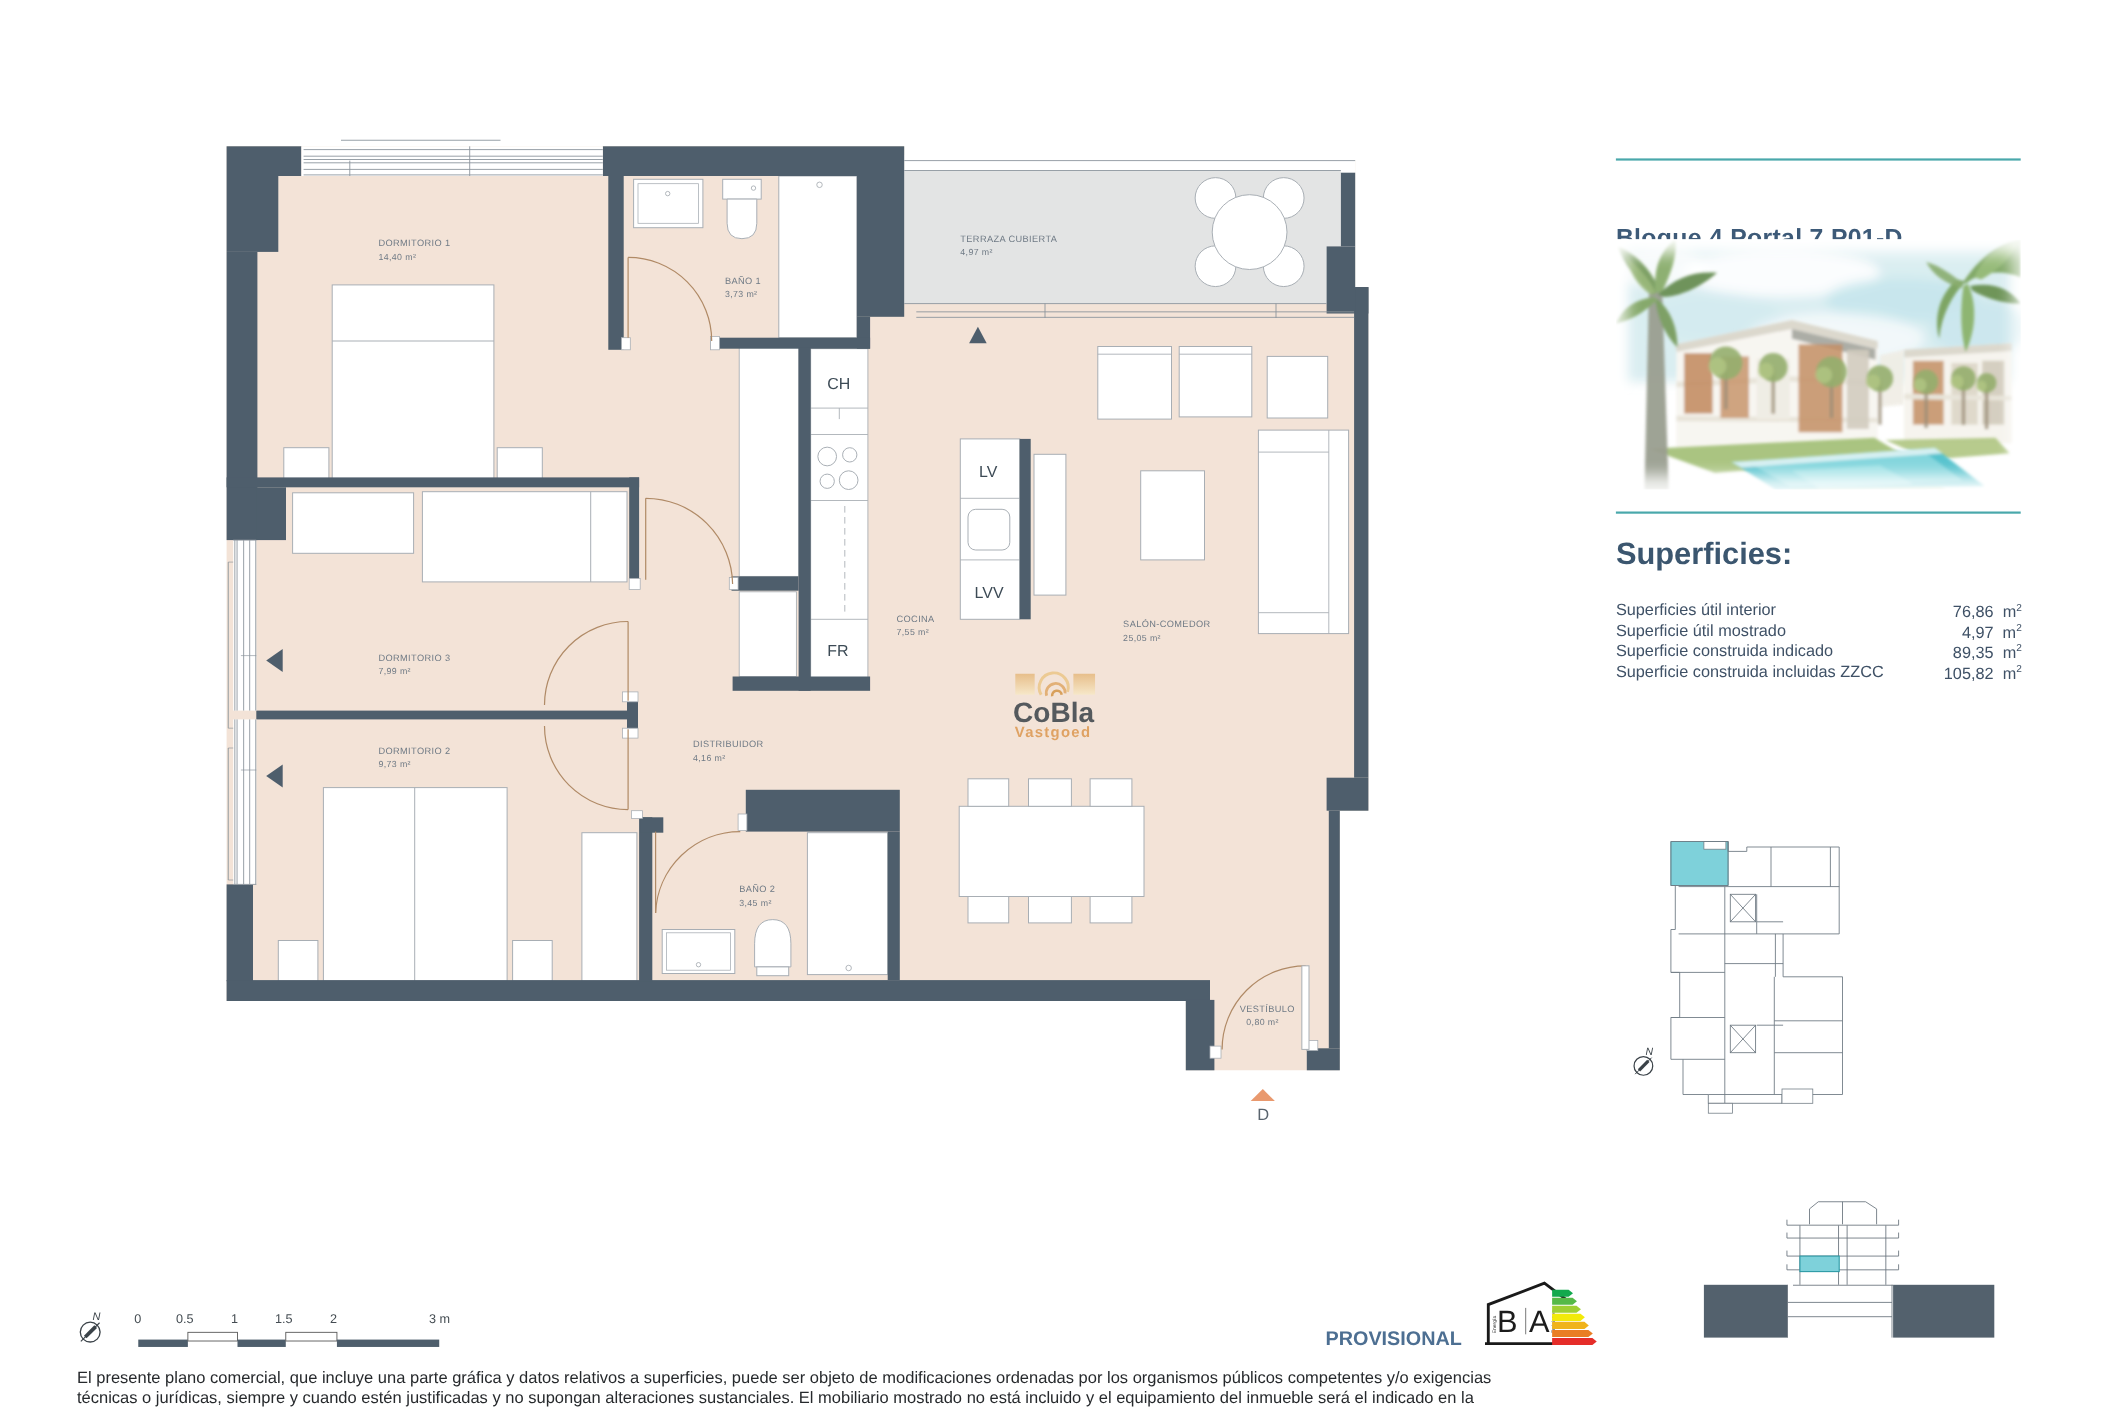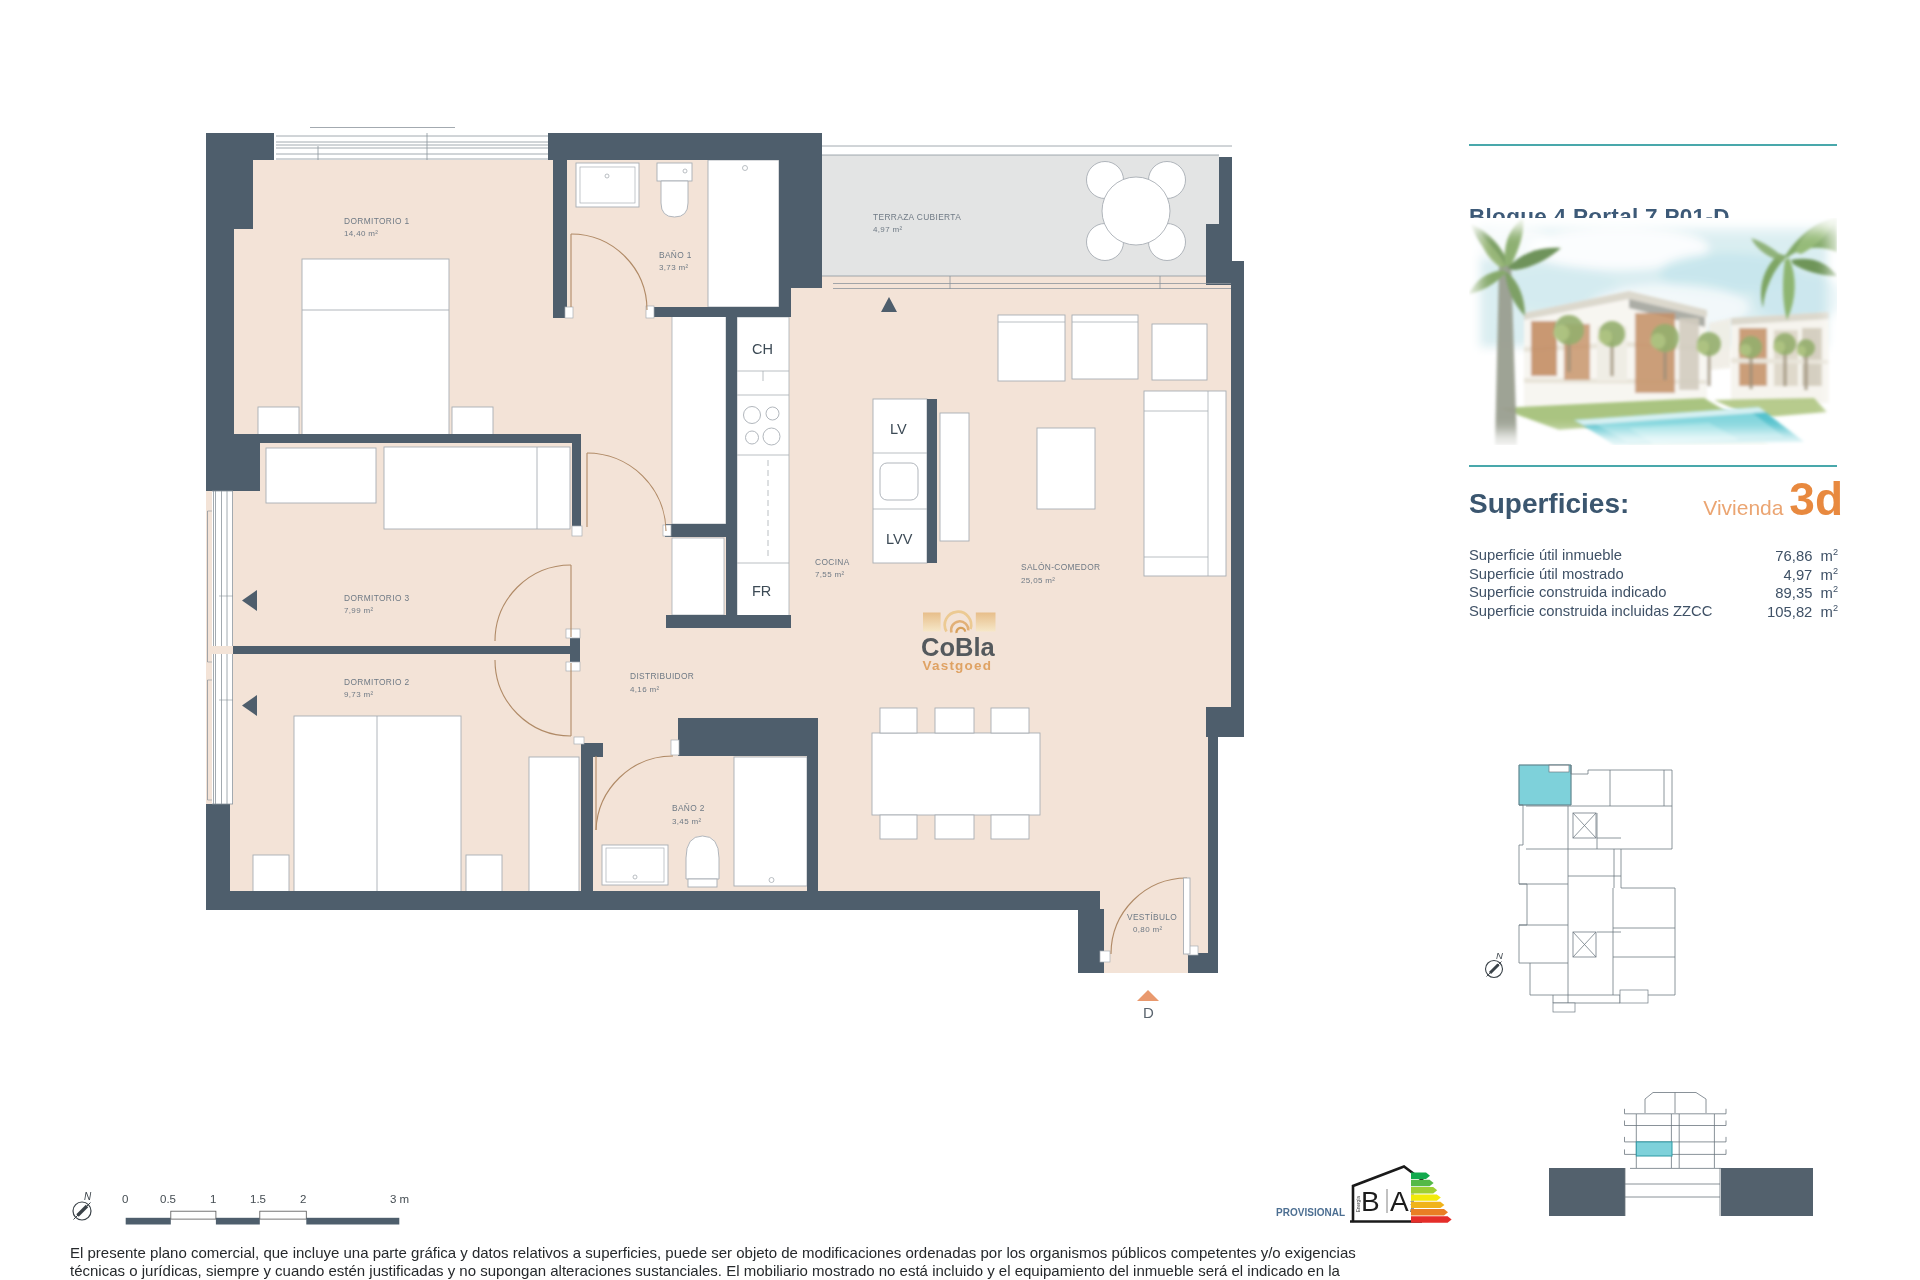--- a/index.html
+++ b/index.html
@@ -4,21 +4,21 @@
 <style>
   html,body{margin:0;padding:0;background:#fff;}
   #page{position:relative;width:1920px;height:1280px;background:#ffffff;overflow:hidden;
         font-family:"Liberation Sans", sans-serif;}
   .abs{position:absolute;}
   #hdr{left:1469px;top:156px;font-size:22.5px;font-weight:bold;color:#3d5a78;letter-spacing:0.3px;margin-top:48px;}
   #supt{left:1469px;top:488px;font-size:28px;font-weight:bold;color:#3b566f;}
   #viv{left:1560px;top:472px;width:283px;text-align:right;font-size:21px;color:#eba572;}
   #viv b{font-size:46px;font-weight:bold;color:#e8893f;}
   .srow{left:1469px;width:369px;font-size:14.8px;color:#3f5166;display:flex;justify-content:space-between;}
-  #prov{left:1205px;top:1207px;width:140px;text-align:right;font-size:10px;font-weight:bold;color:#4d6f92;letter-spacing:0px;}
+  #prov{left:1205px;top:1207px;width:140px;text-align:left;font-size:18px;font-weight:bold;color:#4d6f92;letter-spacing:0px;}
   #disc{left:70px;top:1244px;width:1750px;font-size:15px;color:#26292c;line-height:17.6px;}
   .v sup{font-size:62%;}
 </style>
 </head>
 <body>
 <div id="page">
 
 <svg class="abs" style="left:0;top:0" width="1920" height="1280" viewBox="0 0 1920 1280">
 
 <path d="M206,133 L822,133 L822,146 L1232,146 L1232,261 L1244,261 L1244,737 L1218,737 L1218,973 L1078,973 L1078,910 L206,910 Z" fill="#f3e3d7" stroke="none"></path>
@@ -524,24 +524,23 @@
 <rect x="-12" y="214" width="392" height="26" fill="#ffffff" opacity="0.85"></rect>
 <rect x="-16" y="0" width="26" height="227" fill="#ffffff" opacity="0.8"></rect>
 <rect x="360" y="0" width="24" height="227" fill="#ffffff" opacity="0.7"></rect>
 </g>
 </svg>
 
 <div class="abs" style="left:1469px;top:465px;width:368px;height:2px;background:#49a8ab;"></div>
 
 <div class="abs" id="supt">Superficies:</div>
 
-<div class="abs" id="viv">Vivienda <b>3d</b></div>
 
 <div class="abs srow" style="top:547px">
-      <span>Superficie útil inmueble</span>
+      <span>Superficies útil interior</span>
       <span class="v">76,86&nbsp; m<sup>2</sup></span>
     </div>
 <div class="abs srow" style="top:565.5px">
       <span>Superficie útil mostrado</span>
       <span class="v">4,97&nbsp; m<sup>2</sup></span>
     </div>
 <div class="abs srow" style="top:584px">
       <span>Superficie construida indicado</span>
       <span class="v">89,35&nbsp; m<sup>2</sup></span>
     </div>

